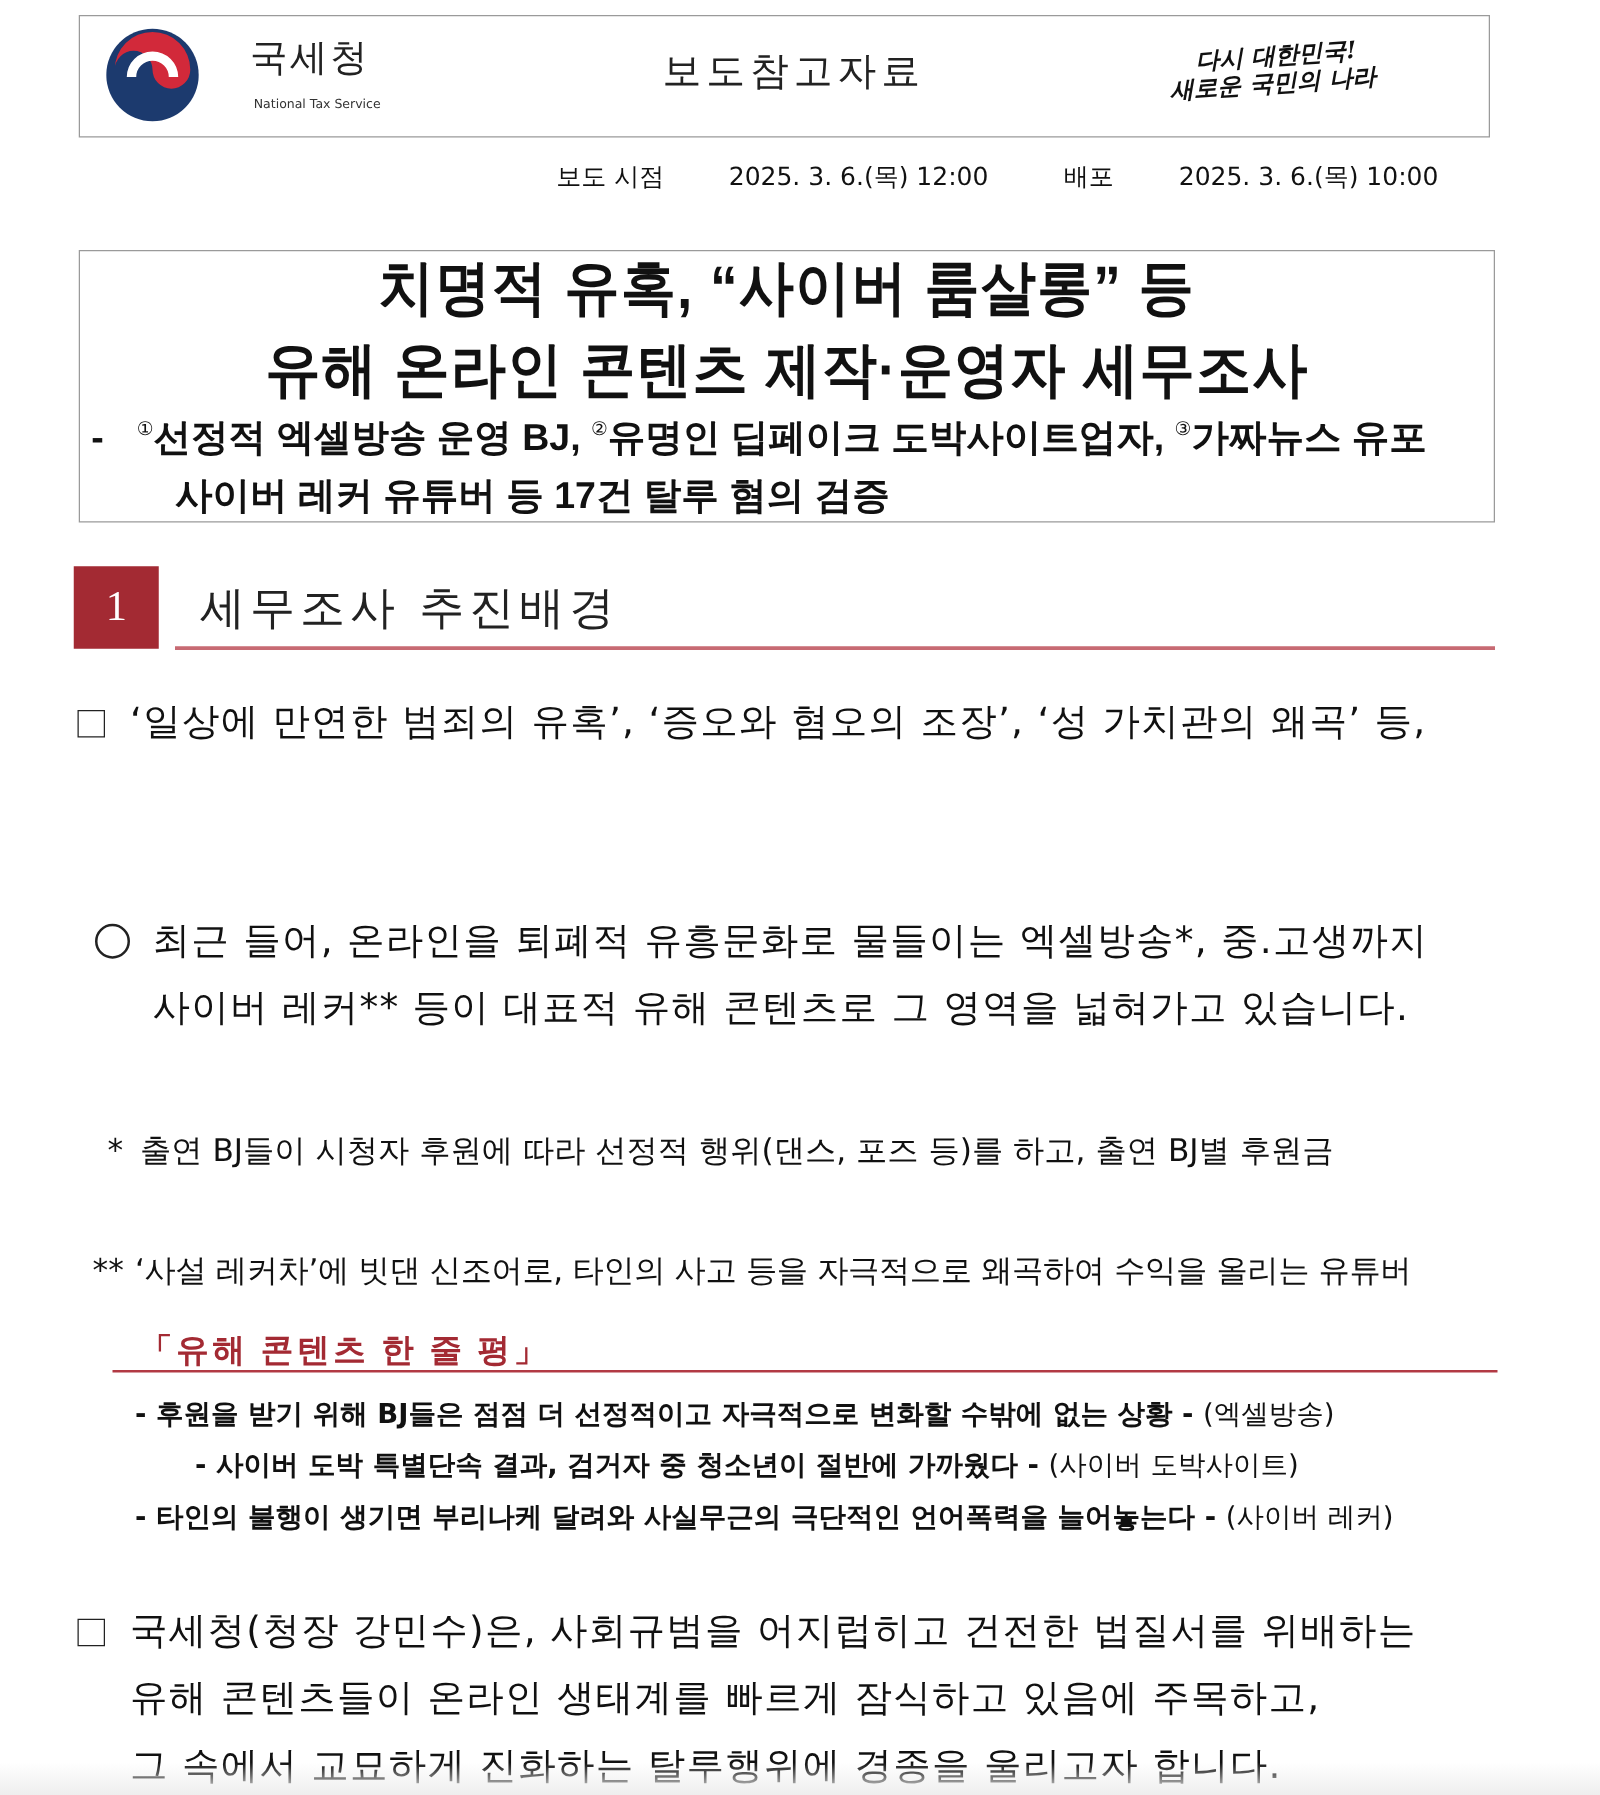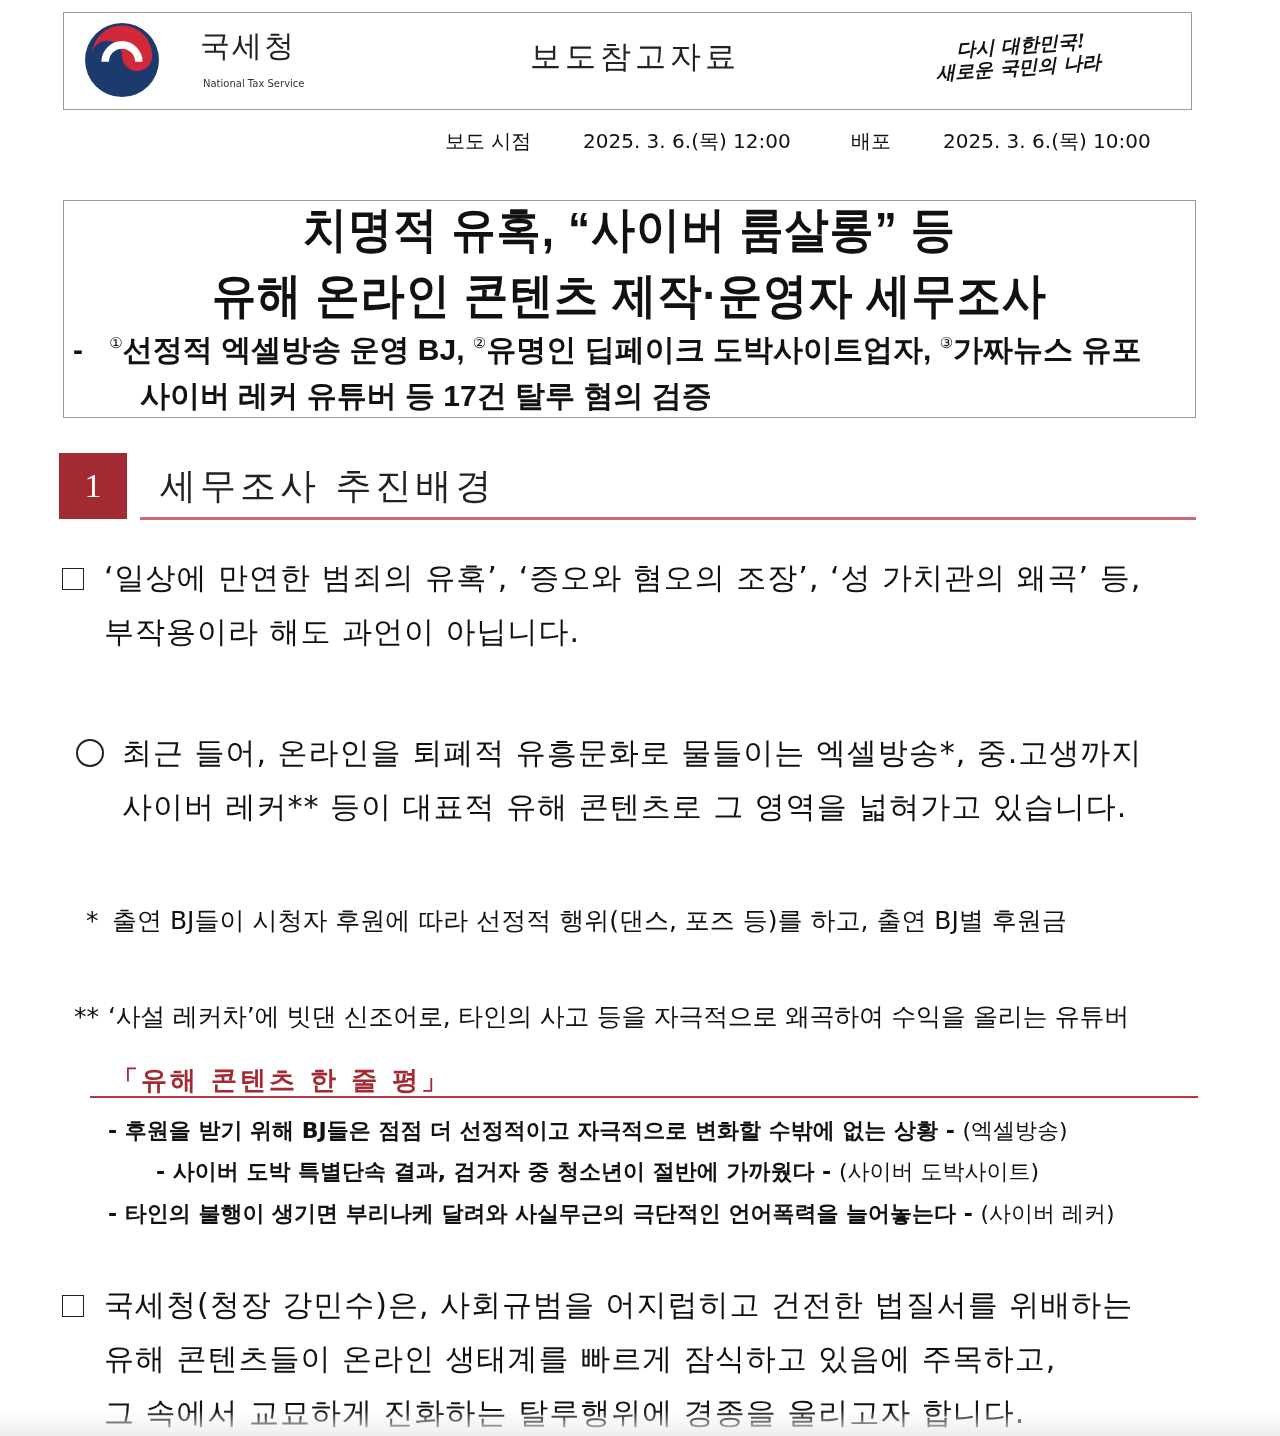--- a/index.html
+++ b/index.html
@@ -16,21 +16,21 @@
   .title-line { left:63px; width:1133px; text-align:center; font-weight:bold; font-size:48px; letter-spacing:1px; font-family:"Liberation Sans",sans-serif; transform:scaleX(0.92); }
   .subtitle { font-weight:bold; font-size:30px; font-family:"Liberation Sans",sans-serif; }
   sup.circ { font-size:15px; font-weight:normal; vertical-align:12px; }
   .sec-num { left:59px; top:453px; width:68px; height:66px; background:#a32a33; color:#fff; font-size:34px; text-align:center; line-height:66px; font-family:"Liberation Serif",serif; }
   .sec-title { left:160px; top:462px; font-size:36px; letter-spacing:4px; color:#222; }
   .sec-rule { left:140px; top:517px; width:1056px; height:3px; background:#c76a73; }
   .para { font-size:30px; line-height:54px; color:#111; letter-spacing:1px; }
   .box-bullet { width:22px; height:22px; border:1.5px solid #222; box-sizing:border-box; }
   .circ-bullet { width:28px; height:28px; border:2.5px solid #222; border-radius:50%; box-sizing:border-box; }
   .note { font-size:25px; line-height:46px; color:#111; }
-  .quote-title { left:112px; top:1063px; font-size:26px; font-weight:bold; color:#a32a33; letter-spacing:3px; }
+  .quote-title { left:112px; top:1063px; font-size:26px; font-weight:bold; color:#a32a33; letter-spacing:3px;font-family:Liberation Serif, serif; }
   .quote-rule { left:90px; top:1096px; width:1108px; height:2px; background:#b23a44; }
   .quote-line { font-size:22px; font-weight:bold; color:#111; white-space:nowrap; }
   .quote-line .src { font-weight:normal; }
   .bottom-fade { left:0; top:1410px; width:1280px; height:26px; background:linear-gradient(#ffffff00,#eeeeee); }
 </style>
 </head>
 <body>
 
 <div class="abs header-box"></div>
 
@@ -64,21 +64,20 @@
 </div>
 <div class="abs subtitle" style="left:140px; top:376px;">사이버 레커 유튜버 등 17건 탈루 혐의 검증</div>
 
 <div class="abs sec-num">1</div>
 <div class="abs sec-title">세무조사 추진배경</div>
 <div class="abs sec-rule"></div>
 
 <div class="abs box-bullet" style="left:62px; top:568px"></div>
 <div class="abs para" style="left:104px; top:551px; white-space:nowrap;">
   <div>‘일상에 만연한 범죄의 유혹’, ‘증오와 혐오의 조장’, ‘성 가치관의 왜곡’ 등,</div>
-  <div>부작용이라 해도 과언이 아닙니다.</div>
 </div>
 
 <div class="abs circ-bullet" style="left:76px; top:739px"></div>
 <div class="abs para" style="left:122px; top:726px; white-space:nowrap;">
   <div>최근 들어, 온라인을 퇴폐적 유흥문화로 물들이는 엑셀방송*, 중.고생까지</div>
   <div>사이버 레커** 등이 대표적 유해 콘텐츠로 그 영역을 넓혀가고 있습니다.</div>
 </div>
 
 <div class="abs note" style="left:86px; top:898px">*</div>
 <div class="abs note" style="left:112px; top:898px; white-space:nowrap;">

